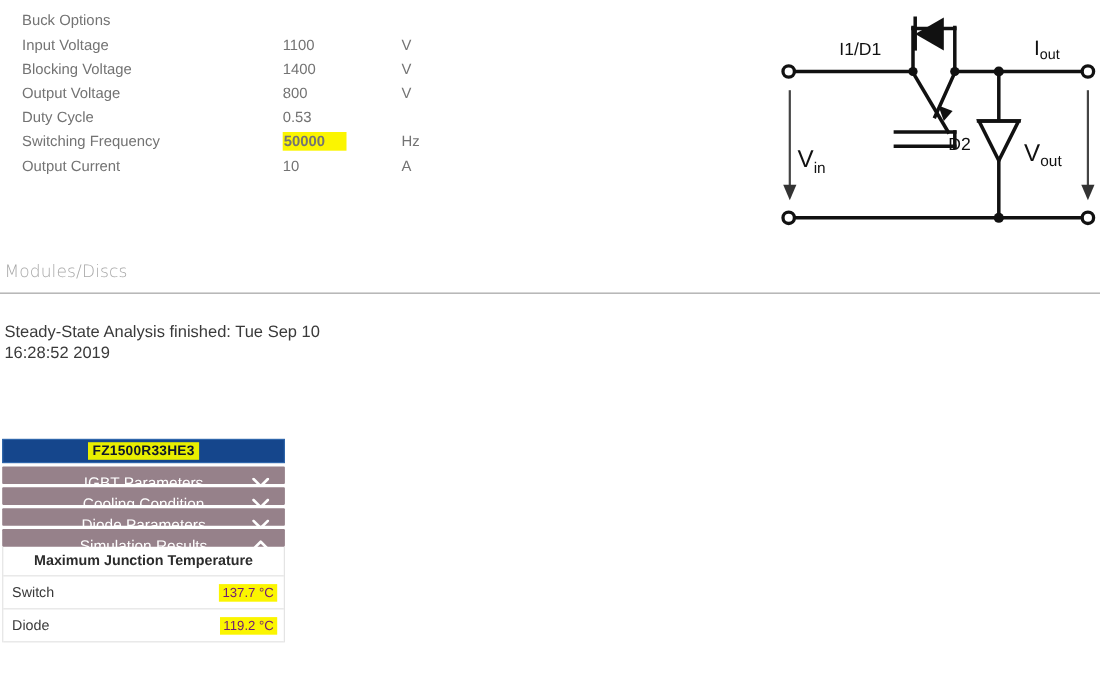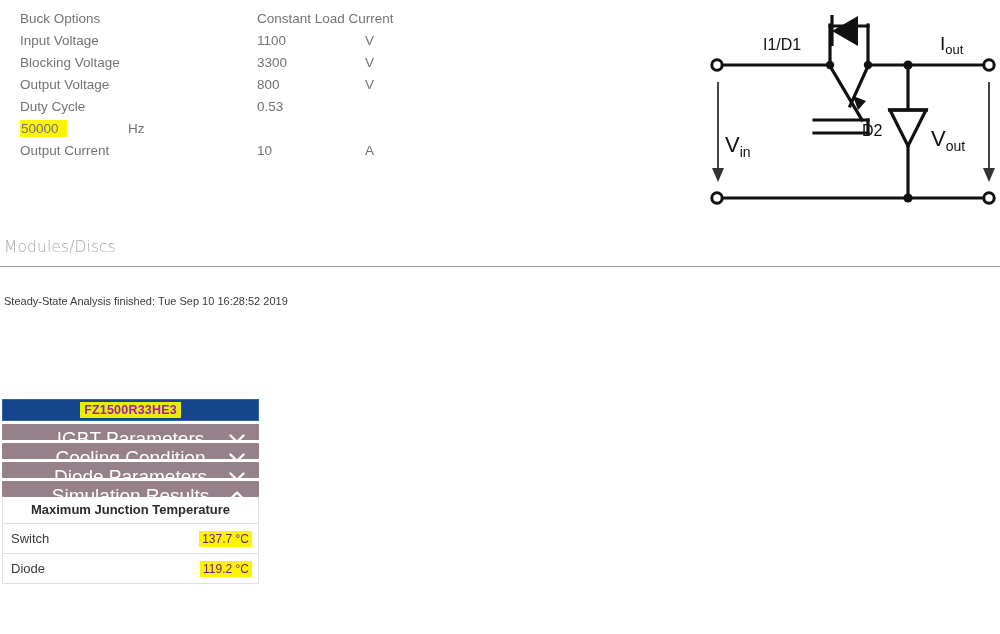--- a/index.html
+++ b/index.html
@@ -37,21 +37,22 @@
     flex: 0 0 237px;
     white-space: nowrap;
   }
   #param-table .pval {
     width: 108px;
     flex: 0 0 108px;
     white-space: nowrap;
   }
   #param-table .pval .hl {
     background: #fbf500;
-    padding: 1px 8px 1px 1px;
+    padding: 1px 19px 1px 1px;
+    font-weight: bold;
   }
   #param-table .punit {
     flex: 1 1 auto;
     white-space: nowrap;
   }
   #param-table .prow.header .pval {
     width: auto;
     flex: 1 1 auto;
   }
 
@@ -76,21 +77,21 @@
     width: 1000px;
     background: #9a9a9a;
   }
 
   
   #status-message {
     position: absolute;
     left: 4px;
     top: 292px;
     width: 300px;
-    font-size: 11px;
+    font-size: 15px;
     line-height: 19px;
     color: #3a3a3a;
   }
 
   
   #module-panel {
     position: absolute;
     left: 2px;
     top: 399px;
     width: 257px;
@@ -101,34 +102,34 @@
     line-height: 20px;
     background: #15468c;
     border: 1px solid #2f66ab;
     text-align: center;
     color: #ffffff;
     font-size: 12.5px;
     font-weight: bold;
   }
   #panel-titlebar .hl {
     background: #e8ee00;
-    color: #a21caf;
+    color: #0f172a;
     padding: 1px 4px;
     font-weight: bold;
     letter-spacing: 0.2px;
   }
   .acc-header {
     position: relative;
     height: 16px;
     line-height: 30px;
     margin-top: 3px;
     background: #96818a;
     color: #ffffff;
     text-align: center;
-    font-size: 19px;
+    font-size: 14px;
     border-radius: 1px;
     cursor: pointer;
     user-select: none;
   }
   .acc-header .chev {
     position: absolute;
     right: 14px;
     top: 0;
     height: 30px;
     display: flex;
@@ -177,43 +178,43 @@
     height: 220px;
   }
   #circuit-diagram svg { display: block; }
 </style>
 </head>
 <body>
 
 <div id="param-table">
   <div class="prow header">
     <div class="pname">Buck Options</div>
-    <div class="pval">Constant Load Current</div>
   </div>
   <div class="prow">
     <div class="pname">Input Voltage</div>
     <div class="pval">1100</div>
     <div class="punit">V</div>
   </div>
   <div class="prow">
     <div class="pname">Blocking Voltage</div>
-    <div class="pval">3300</div>
+    <div class="pval">1400</div>
     <div class="punit">V</div>
   </div>
   <div class="prow">
     <div class="pname">Output Voltage</div>
     <div class="pval">800</div>
     <div class="punit">V</div>
   </div>
   <div class="prow">
     <div class="pname">Duty Cycle</div>
     <div class="pval">0.53</div>
     <div class="punit"></div>
   </div>
   <div class="prow">
+    <div class="pname">Switching Frequency</div>
     <div class="pval"><span class="hl">50000</span></div>
     <div class="punit">Hz</div>
   </div>
   <div class="prow">
     <div class="pname">Output Current</div>
     <div class="pval">10</div>
     <div class="punit">A</div>
   </div>
 </div>
 

